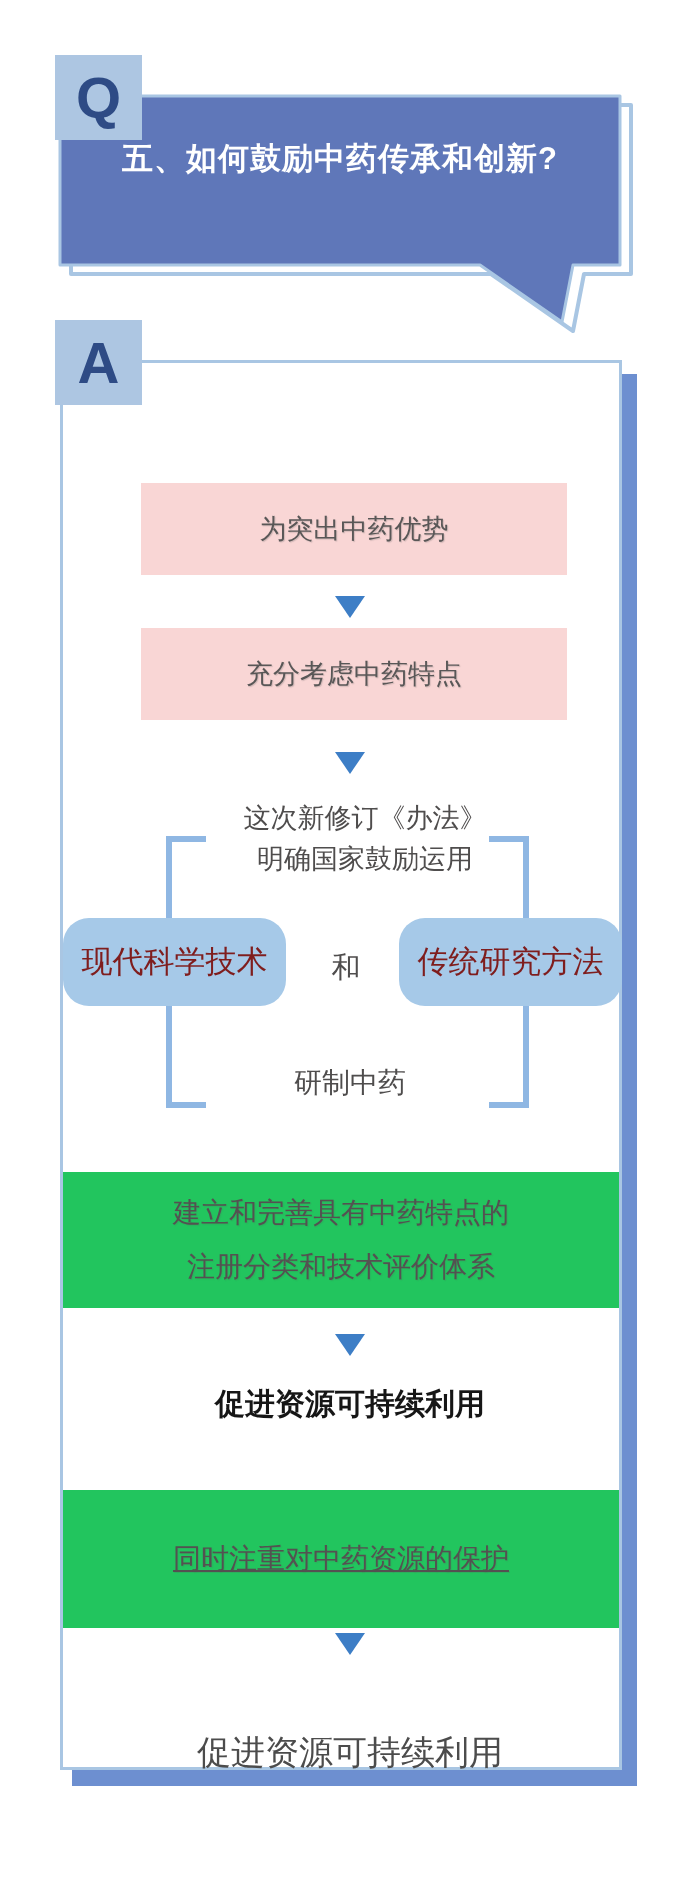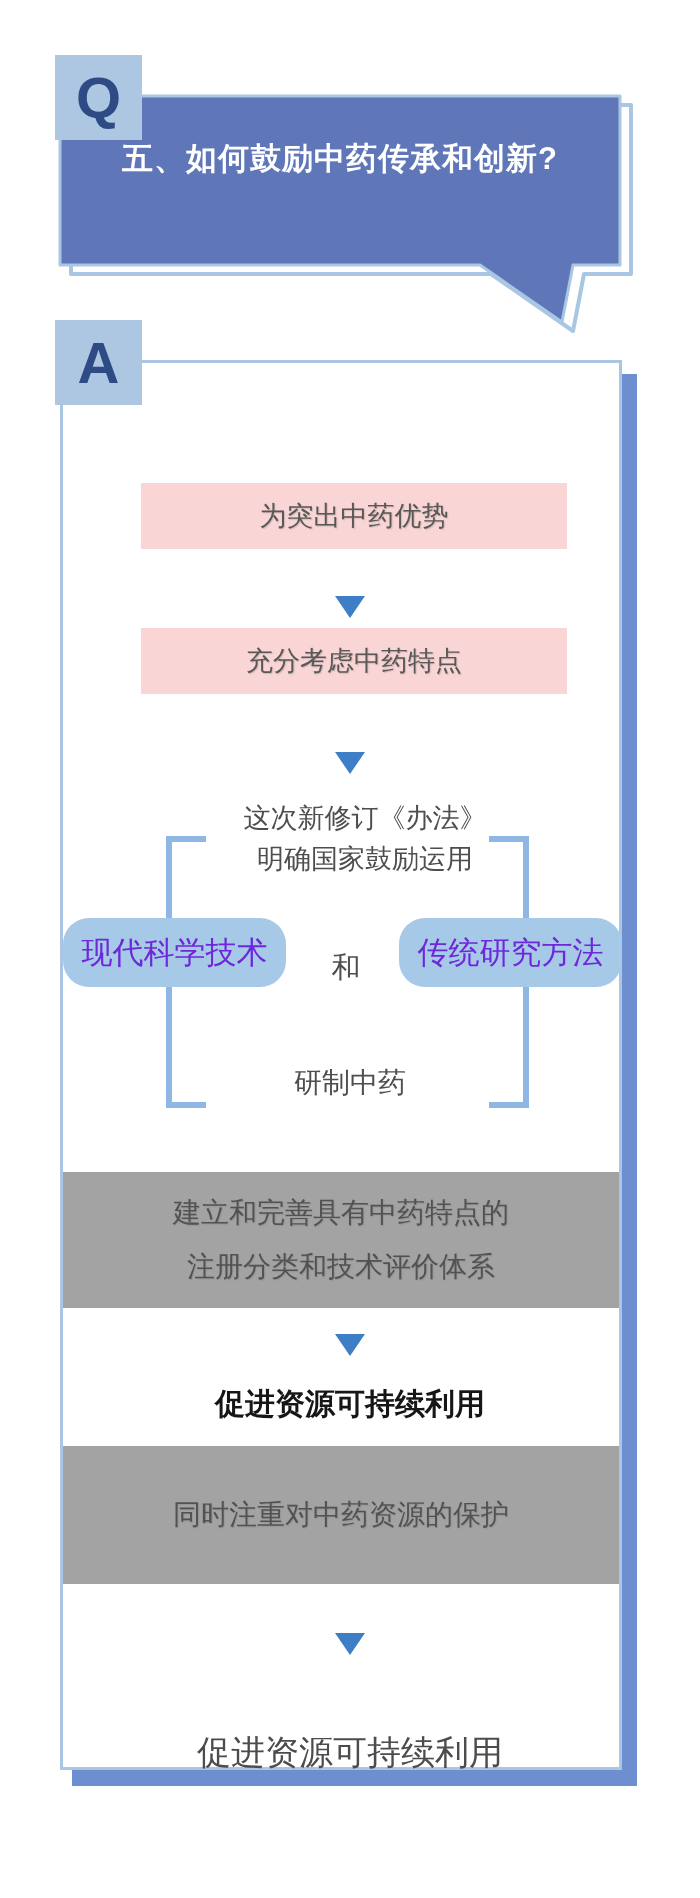--- a/index.html
+++ b/index.html
@@ -22,46 +22,46 @@
     display:flex;align-items:center;justify-content:center;
     color:#ffffff;font-size:31px;font-weight:bold;letter-spacing:1px;
   }
   
   .a-shadow{position:absolute;left:72px;top:374px;width:565px;height:1412px;background:#6d8fd0;z-index:1;}
   .a-box{
     position:absolute;left:60px;top:360px;width:562px;height:1410px;box-sizing:border-box;
     background:#ffffff;border:3px solid #a9c6e3;z-index:2;
   }
   .step-box{
-    position:absolute;left:141px;width:426px;height:66px;background:#f9d6d5;z-index:6;
+    position:absolute;left:141px;width:426px;height:92px;background:#f9d6d5;z-index:6;
     display:flex;align-items:center;justify-content:center;
     color:#595757;font-size:27px;text-shadow:1px 1px 1px rgba(90,90,90,0.25);
   }
   .band{
-    position:absolute;left:63px;width:556px;background:#a3a3a3;z-index:6;
+    position:absolute;left:63px;width:556px;background:#22c55e;z-index:6;
     display:flex;flex-direction:column;align-items:center;justify-content:center;
     color:#545151;font-size:28px;line-height:54px;text-shadow:1px 1px 1px rgba(90,90,90,0.18);
   }
   .tri{
     position:absolute;left:335px;width:0;height:0;z-index:6;
     border-left:15px solid transparent;border-right:15px solid transparent;
     border-top:22px solid #3d7ec6;
   }
   .center-text{
     position:absolute;left:0;width:700px;text-align:center;z-index:6;
     color:#4f4d4d;font-size:28px;
   }
   .intro{top:798px;line-height:41px;font-size:27px;padding-left:15px;}
   .merge-label{top:1064px;}
   .result{top:1384px;font-size:30px;font-weight:bold;color:#161616;}
   .final{top:1686px;font-size:34px;color:#4c4c4c;margin-top:44px;}
   .branch-btn{
-    position:absolute;top:918px;width:223px;height:69px;border-radius:26px;background:#a6c9e8;z-index:7;
+    position:absolute;top:918px;width:223px;height:88px;border-radius:26px;background:#a6c9e8;z-index:7;
     display:flex;align-items:center;justify-content:center;
-    color:#6d28d9;font-size:31px;
+    color:#7f1d1d;font-size:31px;
   }
   .btn-left{left:63px;}
   .btn-right{left:399px;}
   .connector{
     position:absolute;left:326px;top:948px;width:40px;text-align:center;z-index:6;
     color:#4f4d4d;font-size:29px;
   }
   .bracket-svg{position:absolute;left:0;top:0;z-index:6;pointer-events:none;}
 </style>
 </head>
@@ -115,20 +115,20 @@
   <div class="center-text merge-label">研制中药</div>
 
   <div class="band" style="top:1172px;height:136px;">
     <div>建立和完善具有中药特点的</div>
     <div>注册分类和技术评价体系</div>
   </div>
   <div class="tri" style="top:1334px;"></div>
 
   <div class="center-text result">促进资源可持续利用</div>
 
-  <div class="band" style="top:1446px;height:138px;">
+  <div class="band" style="top:1490px;height:138px;text-decoration:underline;">
     <div>同时注重对中药资源的保护</div>
   </div>
   <div class="tri" style="top:1633px;"></div>
 
   <div class="center-text final">促进资源可持续利用</div>
 
 </div>
 
 </body></html>

